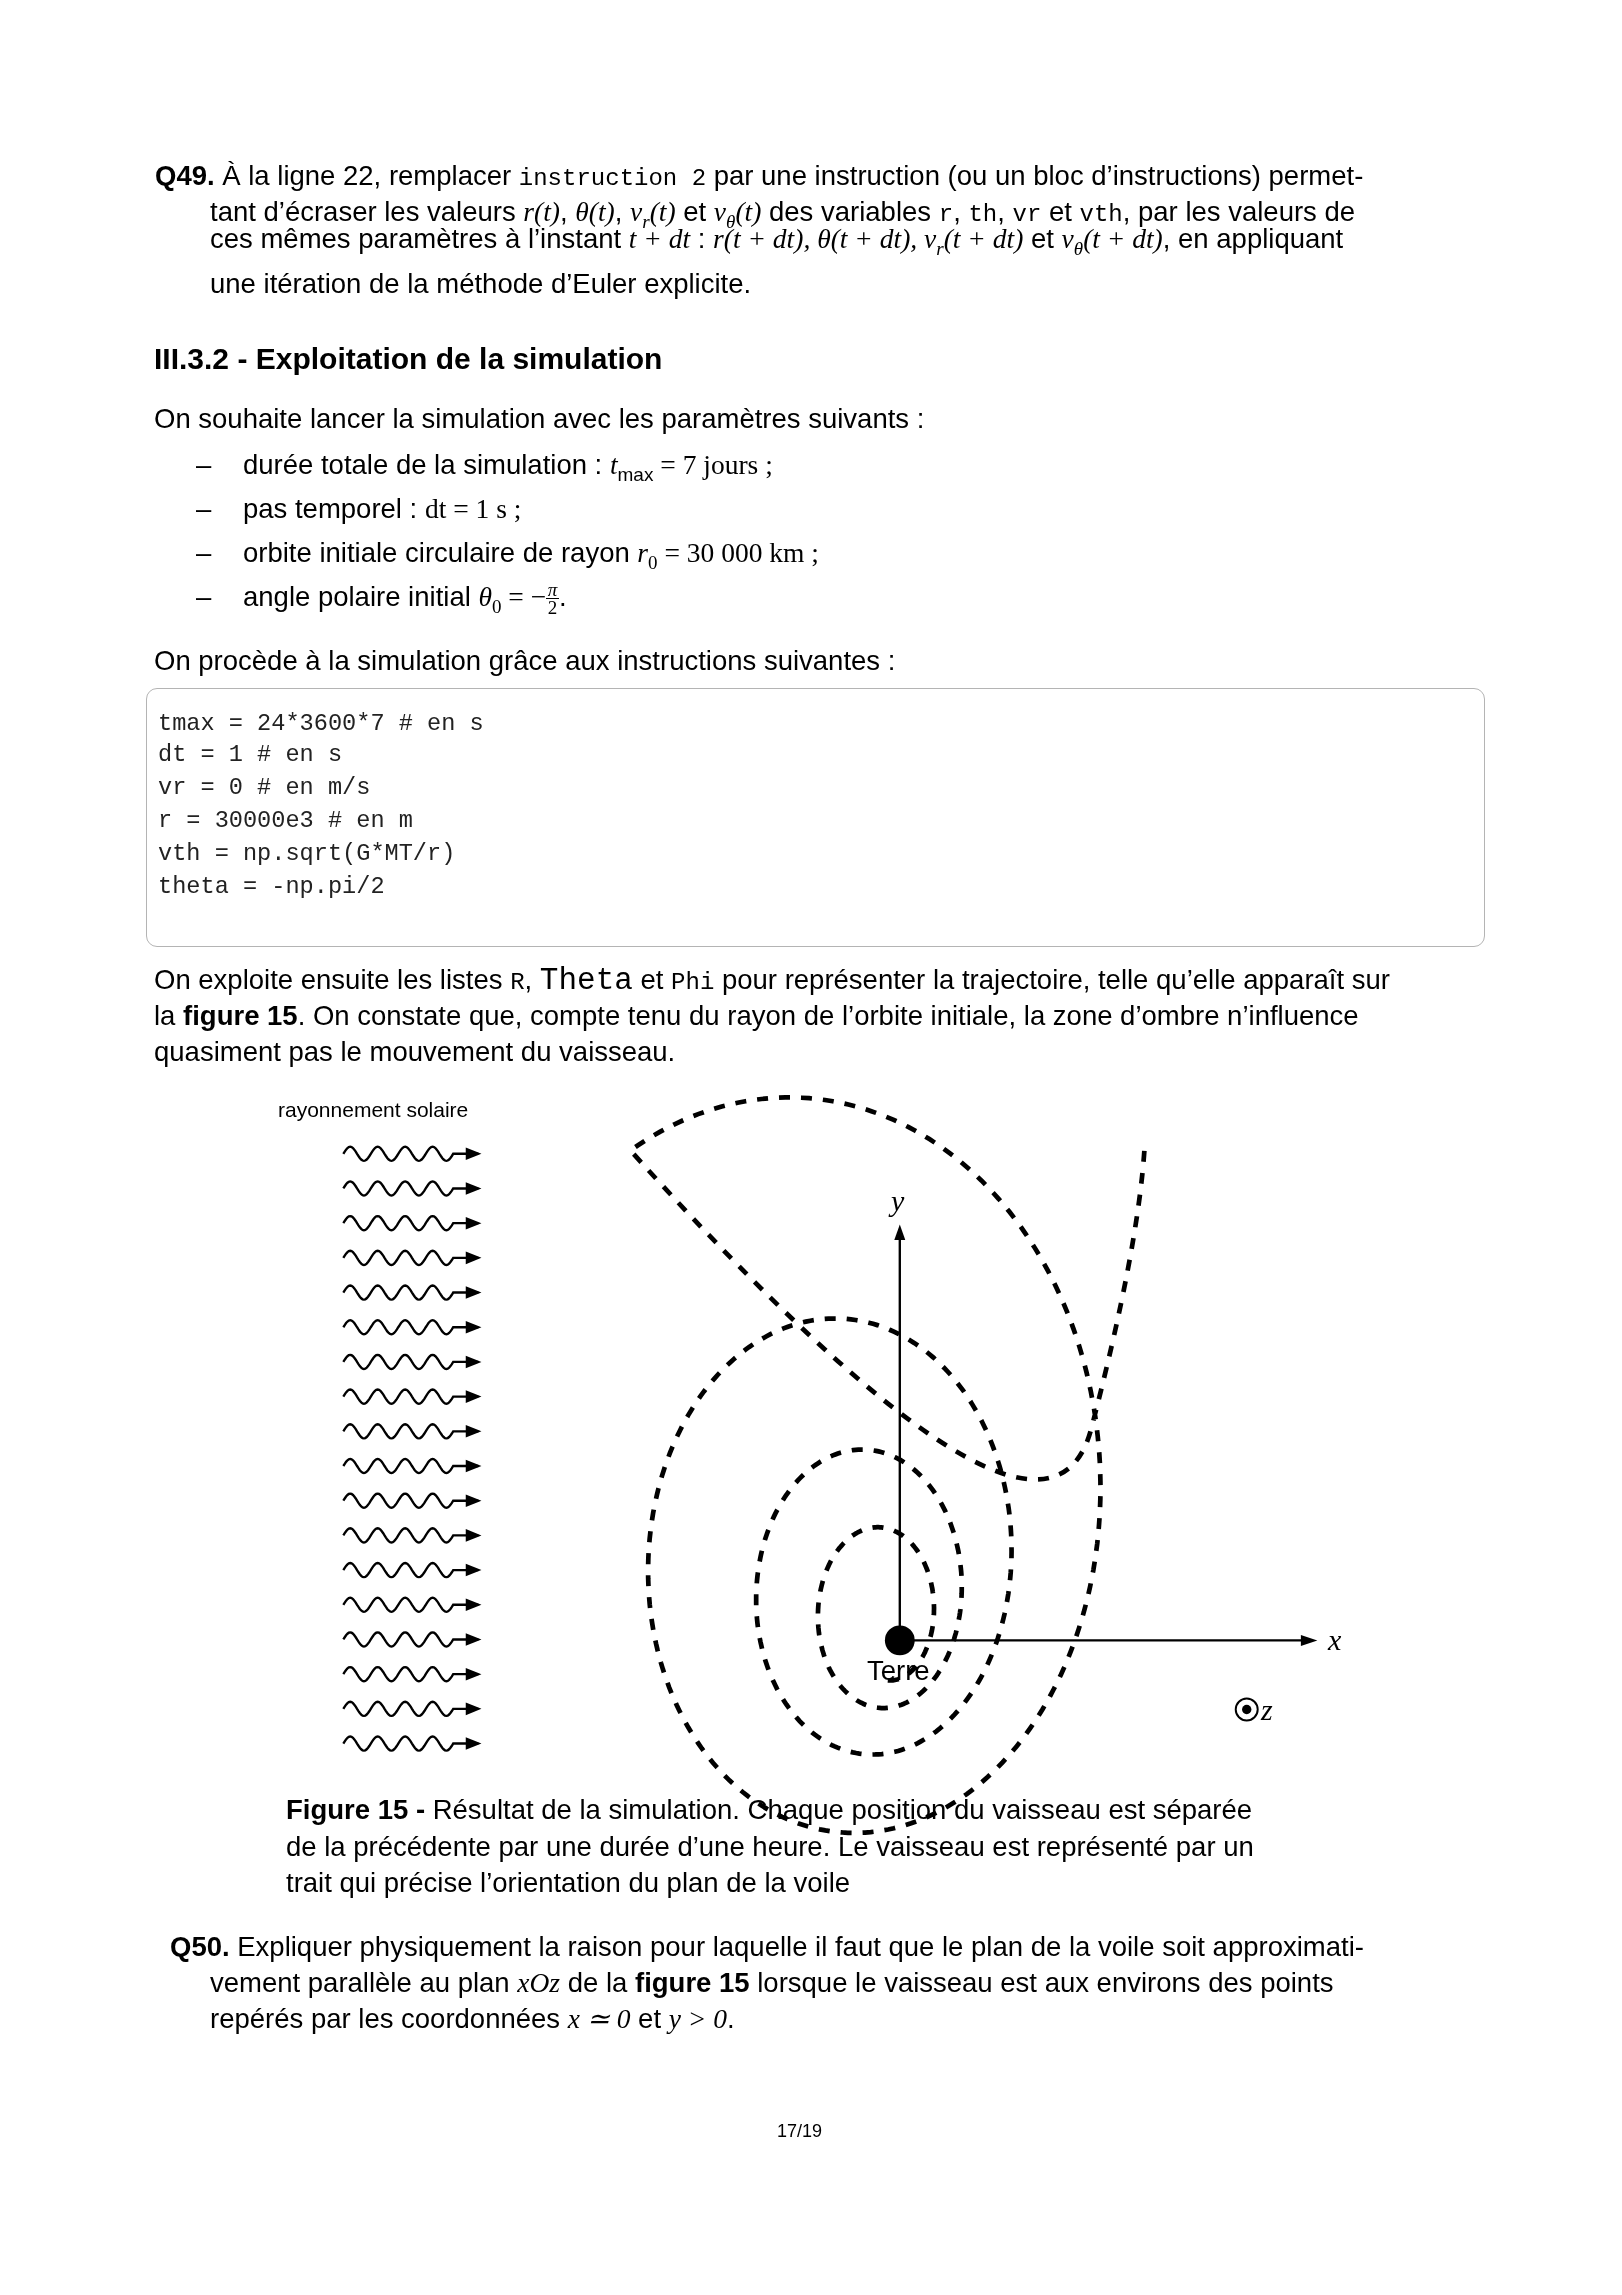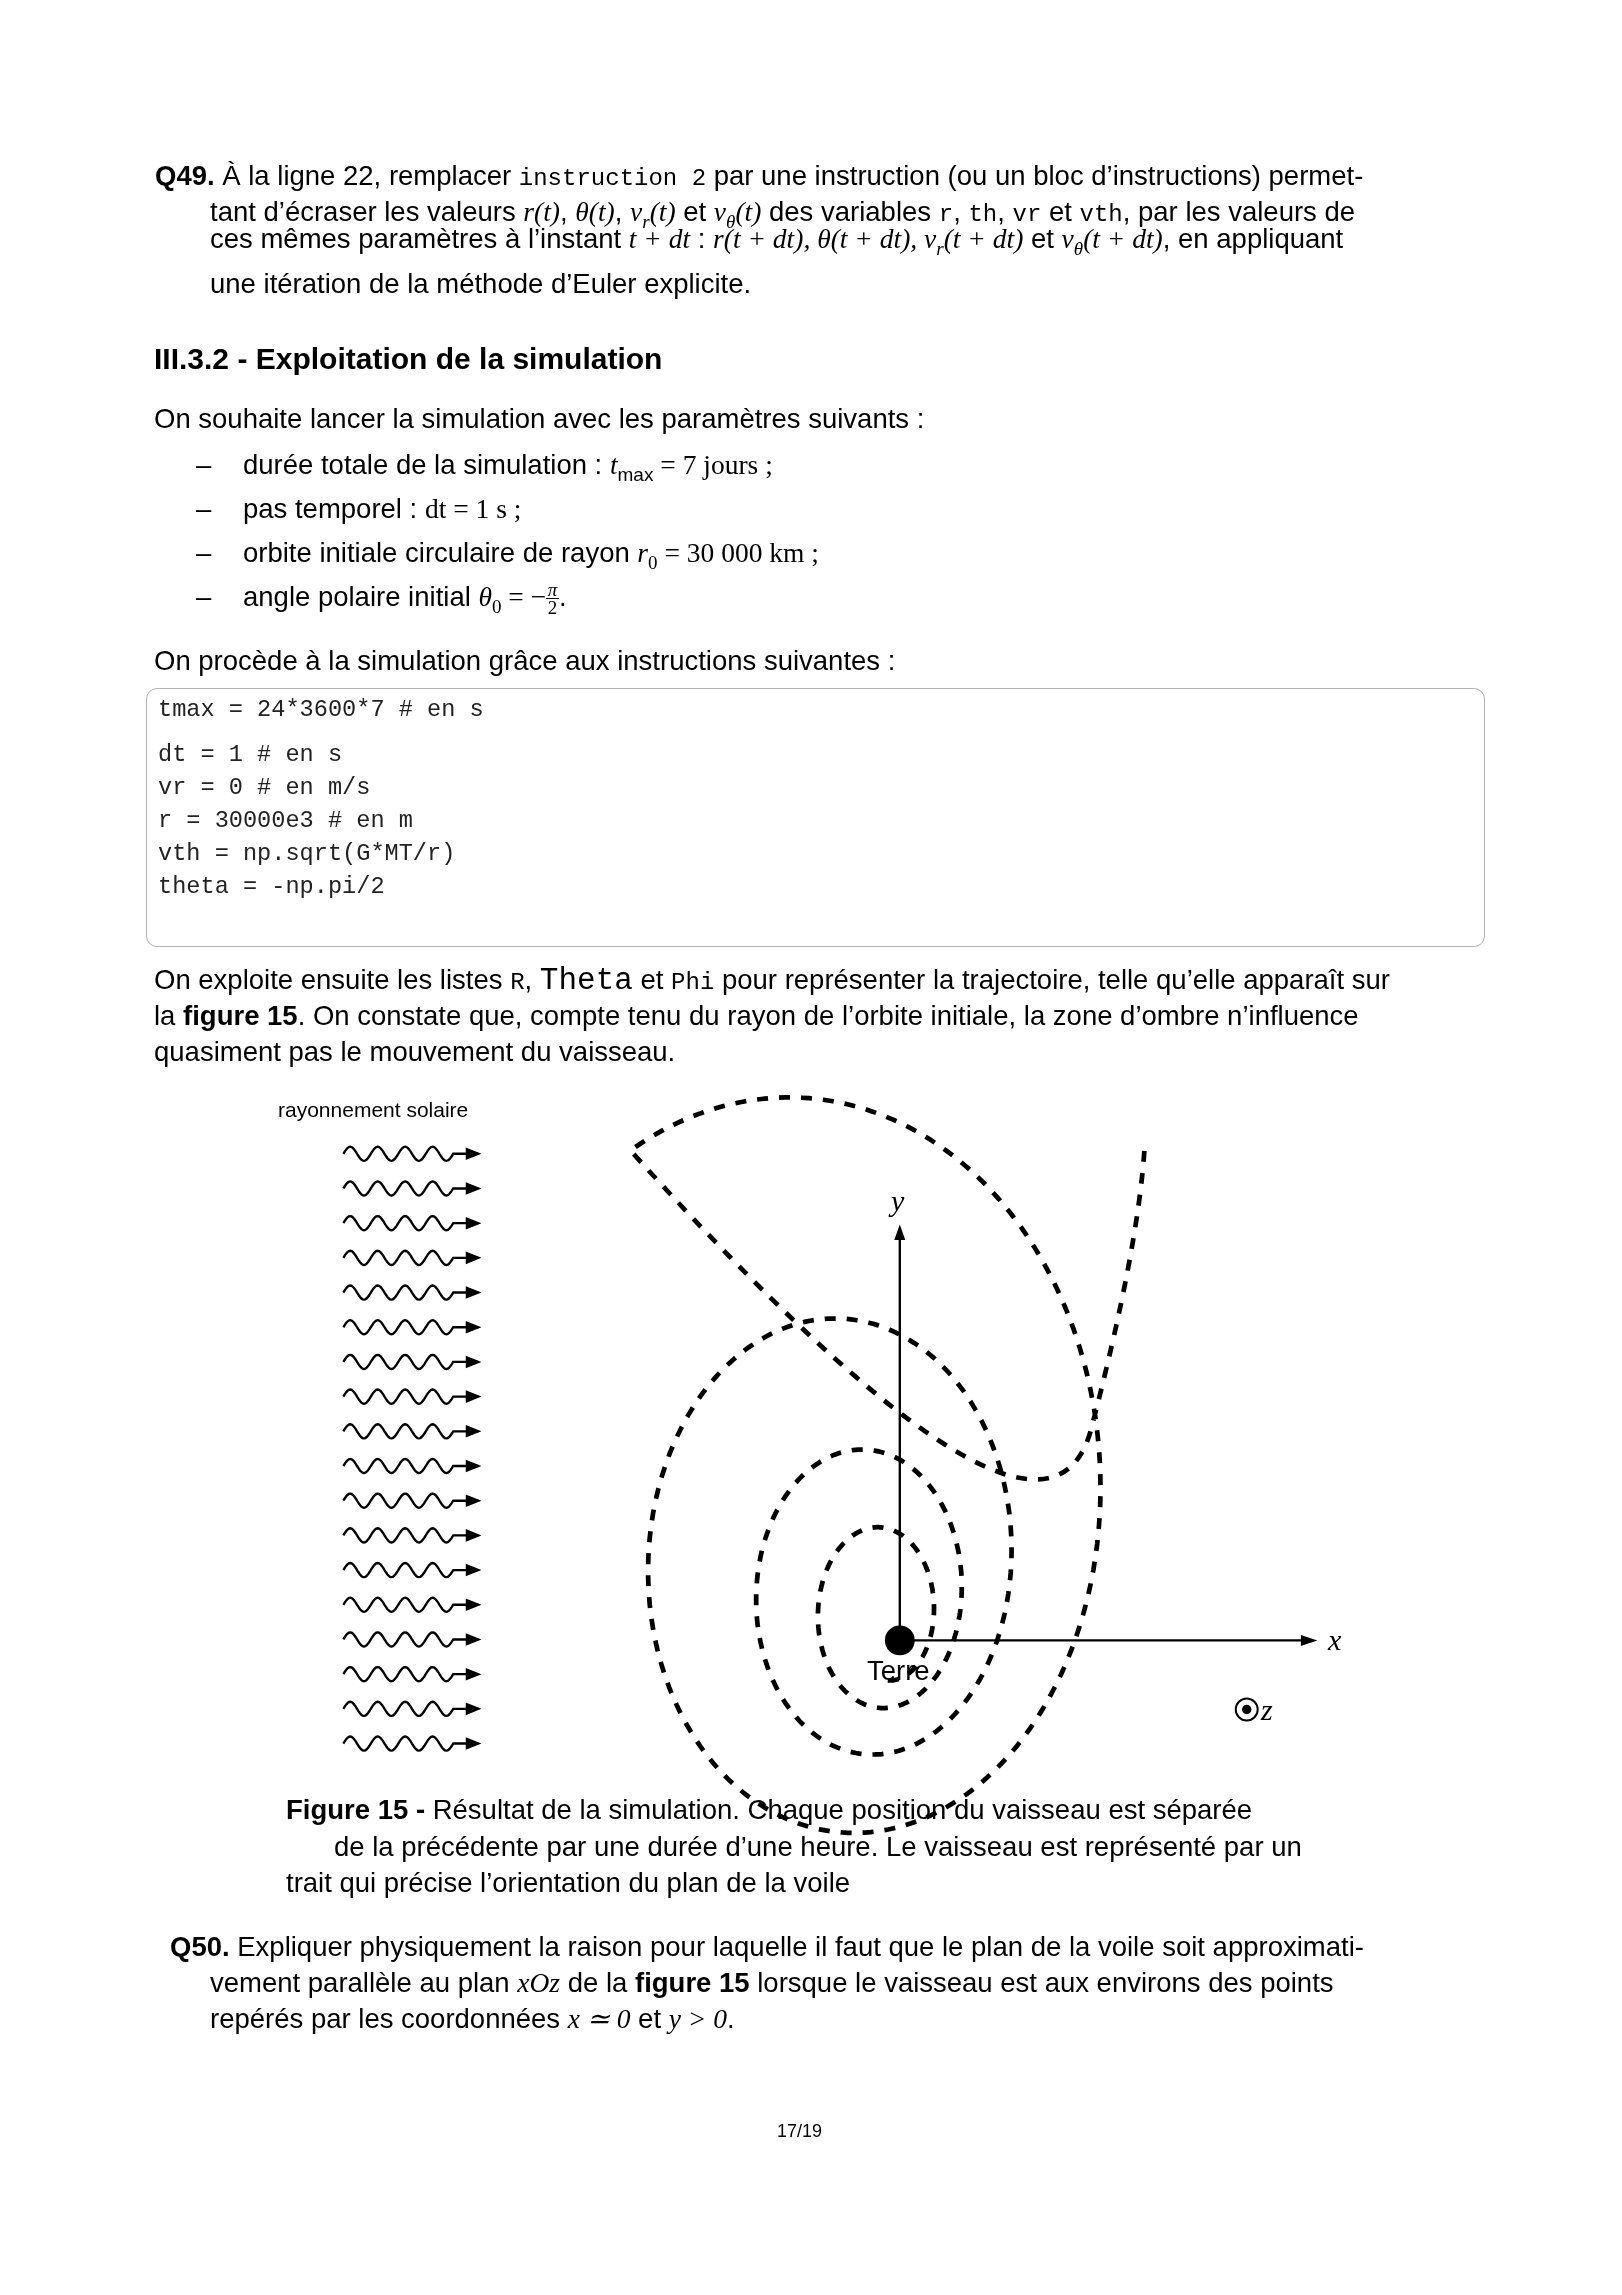--- a/index.html
+++ b/index.html
@@ -51,21 +51,21 @@
 <div class="abs txt" style="left:196px; top:534px;">
   <span class="dash">–</span><span>orbite initiale circulaire de rayon </span><span class="math">r</span><sub class="mathr" style="font-size:19px">0</sub><span class="mathr"> = 30 000 km ;</span>
 </div>
 <div class="abs txt" style="left:196px; top:578px;">
   <span class="dash">–</span><span>angle polaire initial </span><span class="math">θ</span><sub class="mathr" style="font-size:19px">0</sub><span class="mathr"> = −</span><span class="frac mathr"><span class="num math">π</span><span>2</span></span><span>.</span>
 </div>
 
 <div class="abs txt" style="left:154px; top:642px;">On procède à la simulation grâce aux instructions suivantes :</div>
 
 <div class="code-box">
-  <div class="code-line" style="top:4px;">tmax = 24*3600*7 # en s</div>
+  <div class="code-line" style="top:18px;">tmax = 24*3600*7 # en s</div>
   <div class="code-line" style="top:49px;">dt = 1 # en s</div>
   <div class="code-line" style="top:82px;">vr = 0 # en m/s</div>
   <div class="code-line" style="top:115px;">r = 30000e3 # en m</div>
   <div class="code-line" style="top:148px;">vth = np.sqrt(G*MT/r)</div>
   <div class="code-line" style="top:181px;">theta = -np.pi/2</div>
 </div>
 
 <div class="abs txt" style="left:154px; top:961px;">
   <span>On exploite ensuite les listes </span><span class="mono" style="font-size:24px">R</span><span>, </span><span class="mono" style="font-size:31px">Theta</span><span> et </span><span class="mono" style="font-size:24px">Phi</span><span> pour représenter la trajectoire, telle qu’elle apparaît sur</span>
 </div>
@@ -135,21 +135,21 @@
   </svg>
   <div class="abs math" style="left:891px; top:1184px; font-size:30px;">y</div>
   <div class="abs math" style="left:1328px; top:1623px; font-size:30px;">x</div>
   <div class="abs math" style="left:1261px; top:1693px; font-size:30px;">z</div>
   <div class="abs" style="left:867px; top:1655px; font-size:27.5px;">Terre</div>
 </div>
 
 <div class="abs txt" style="left:286px; top:1791px;">
   <span class="bold">Figure 15 - </span><span>Résultat de la simulation. Chaque position du vaisseau est séparée</span>
 </div>
-<div class="abs txt" style="left:286px; top:1828px;margin-left:48px;">de la précédente par une durée d’une heure. Le vaisseau est représenté par un</div>
+<div class="abs txt" style="left:286px; top:1828px;">de la précédente par une durée d’une heure. Le vaisseau est représenté par un</div>
 <div class="abs txt" style="left:286px; top:1864px;">trait qui précise l’orientation du plan de la voile</div>
 
 <div class="abs txt" style="left:170px; top:1928px;">
   <span class="q-label">Q50.</span>
   <span>Expliquer physiquement la raison pour laquelle il faut que le plan de la voile soit approximati-</span>
 </div>
 <div class="abs txt" style="left:210px; top:1964px;">
   <span>vement parallèle au plan </span><span class="math">xOz</span><span> de la </span><span class="bold">figure 15</span><span> lorsque le vaisseau est aux environs des points</span>
 </div>
 <div class="abs txt" style="left:210px; top:2000px;">

